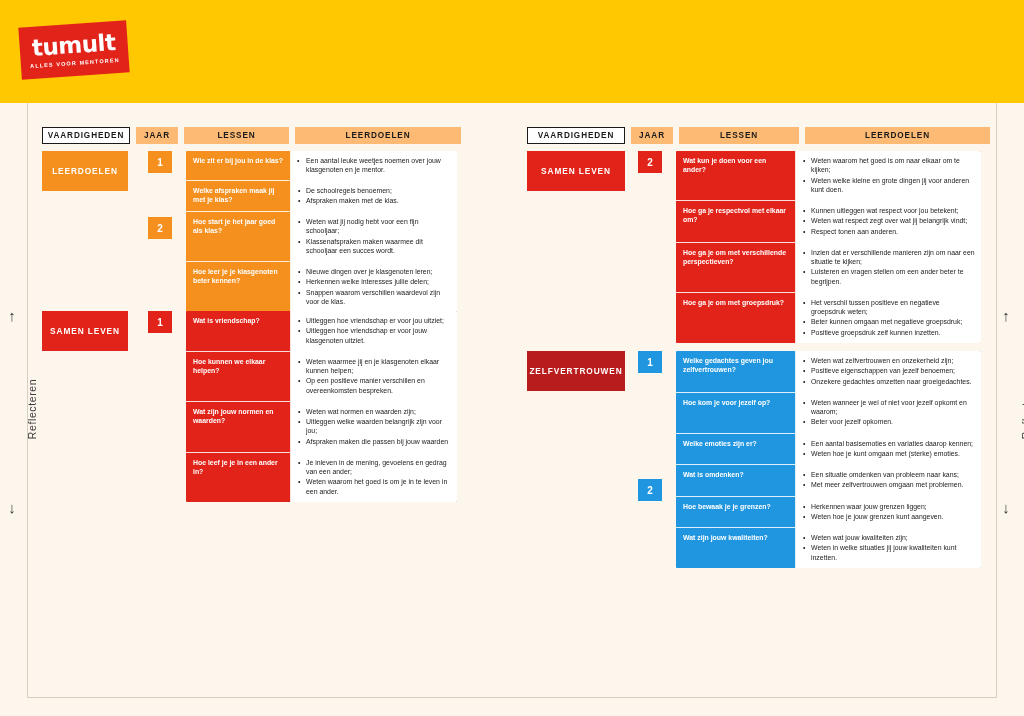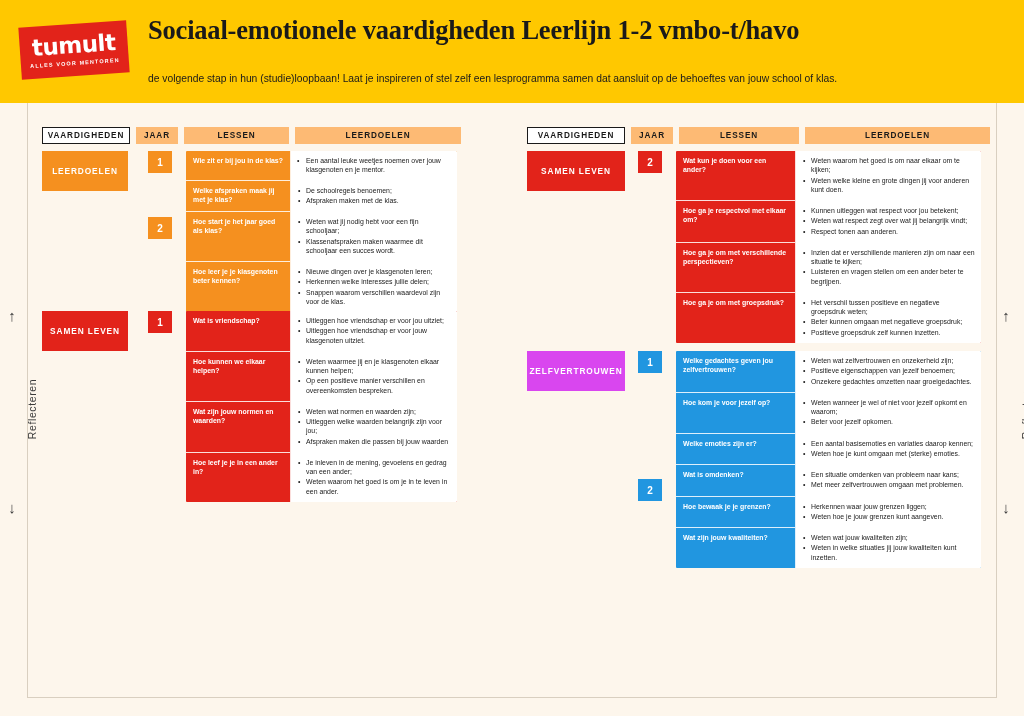--- a/index.html
+++ b/index.html
@@ -123,24 +123,22 @@
 <body>
 
 <div class="header">
   <div class="logo-box">
     <div class="logo-red">
       <div class="logo-word">tumult</div>
       <div class="logo-sub">ALLES VOOR MENTOREN</div>
     </div>
   </div>
   <div class="header-text">
-    <div class="header-title">Sociaal-emotionele vaardigheden Leerlijn 1-2 vmbo-t/havo</div>
     <div class="header-sub">
       <br>
-      <span>de volgende stap in hun (studie)loopbaan! Laat je inspireren of stel zelf een lesprogramma samen dat aansluit op de behoeftes van jouw school of klas.</span>
     </div>
   </div>
 </div>
 
 <div class="sheet">
   <div class="frame-line frame-left"></div>
   <div class="frame-line frame-right"></div>
   <div class="frame-line frame-bot"></div>
 
   <div class="reflect reflect-left">Reflecteren</div>
@@ -297,21 +295,21 @@
           <div class="cell-lessen w-lessen-r">Hoe ga je om met groepsdruk?</div>
           <div class="cell-doel w-doel-r">
             <ul>
               <li>Het verschil tussen positieve en negatieve groepsdruk weten;</li>
               <li>Beter kunnen omgaan met negatieve groepsdruk;</li>
               <li>Positieve groepsdruk zelf kunnen inzetten.</li>
             </ul>
           </div>
         </div>
       </div>
-      <div class="cat-badge" style="left: 527px; top: 248px; background: #d946ef; width: 98px;">
+      <div class="cat-badge" style="left: 527px; top: 248px; background: #b91c1c; width: 98px;">
         <span>ZELFVERTROUWEN</span>
       </div>
       <div class="year-badge" style="left: 638px; top: 248px; background: rgb(33, 150, 224);">
         <span>1</span>
       </div>
       <div class="year-badge" style="left: 638px; top: 376px; background: rgb(33, 150, 224);">
         <span>2</span>
       </div>
       <div class="table" style="left: 676px; top: 248px; background: rgb(33, 150, 224);">
         <div class="trow">

